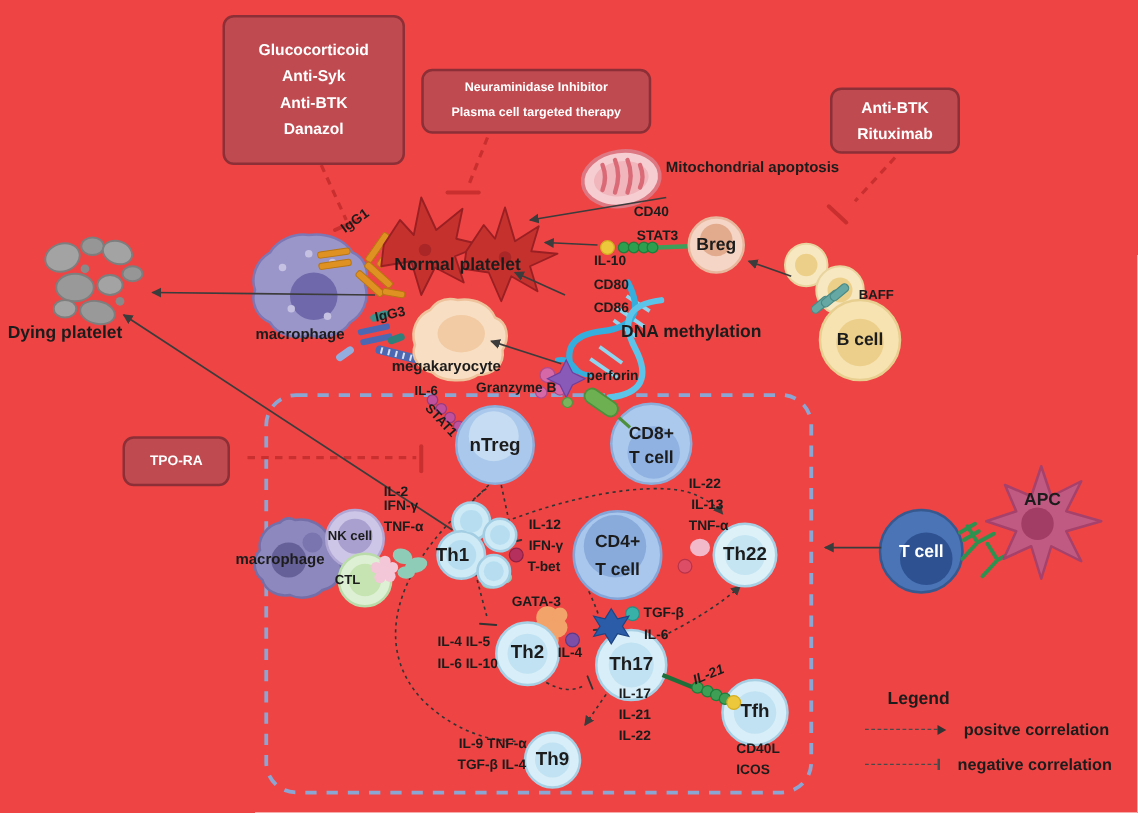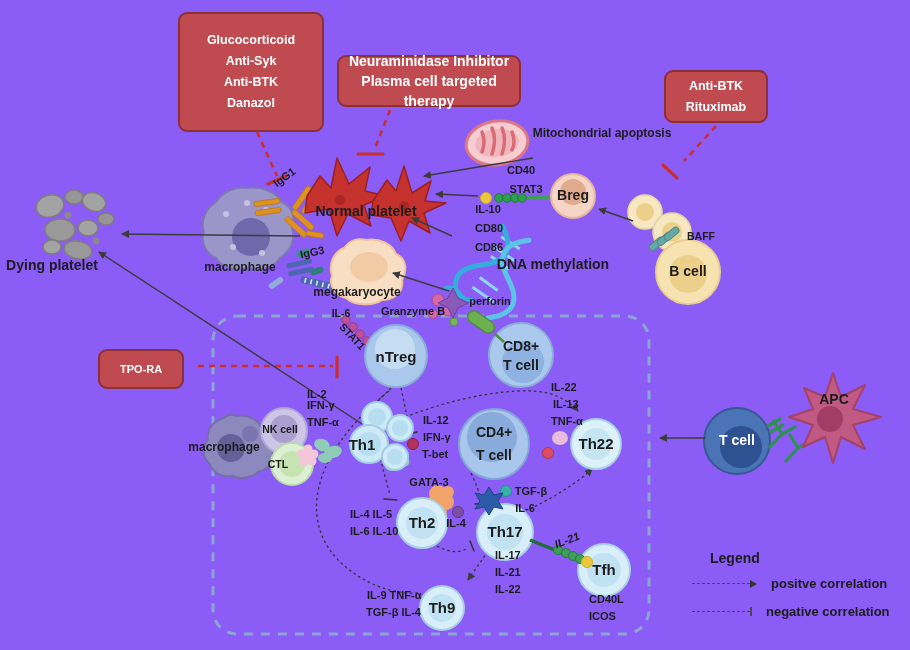--- a/index.html
+++ b/index.html
@@ -1,16 +1,16 @@
 <!DOCTYPE html>
 <html><head>
 <meta charset="utf-8">
 <style>
   html,body{margin:0;padding:0;background:#fff;}
-  #canvas{position:relative;width:910px;height:650px;background:#8b5cf6;overflow:hidden;
+  #canvas{position:relative;width:910px;height:650px;background:#ef4444;overflow:hidden;
           font-family:"Liberation Sans","DejaVu Sans",sans-serif;}
   svg.art{position:absolute;left:0;top:0;z-index:1;}
   .lbl{position:absolute;z-index:3;font-weight:bold;color:#1c1c1c;white-space:nowrap;line-height:1.1;}
   .c{transform:translate(-50%,-50%);}
   .s10{font-size:10.5px}.s11{font-size:11px}.s13{font-size:12px}.s14{font-size:14px}.s15{font-size:15px}
   .white{color:#fff;}
   .rbox{position:absolute;z-index:4;background:#bf4a50;border:2.5px solid #8c2f36;border-radius:9px;
         color:#fff;font-weight:bold;text-align:center;display:flex;flex-direction:column;justify-content:center;}
   .rbox div{width:100%;}
   #legend{position:absolute;left:692px;top:550px;z-index:4;width:216px;}
@@ -339,21 +339,21 @@
     <line x1="705" y1="438" x2="660" y2="438" marker-end="url(#mA)"></line>
   </g>
 </svg>
 
 <div class="rbox" style="left:178px;top:12px;width:142px;height:116px;font-size:12.5px;line-height:21px;">
   <div>Glucocorticoid</div>
   <div>Anti-Syk</div>
   <div>Anti-BTK</div>
   <div>Danazol</div>
 </div>
-<div class="rbox" style="left:337px;top:55px;width:180px;height:48px;font-size:14px;line-height:20px;">
+<div class="rbox" style="left:337px;top:55px;width:180px;height:48px;font-size:10px;line-height:20px;">
   <div>Neuraminidase Inhibitor</div>
   <div>Plasma cell targeted therapy</div>
 </div>
 <div class="rbox" style="left:664px;top:70px;width:100px;height:49px;font-size:12.5px;line-height:21px;">
   <div>Anti-BTK</div>
   <div>Rituximab</div>
 </div>
 <div class="rbox" style="left:98px;top:349px;width:82px;height:36px;font-size:11px;">
   <div>TPO-RA</div>
 </div>

